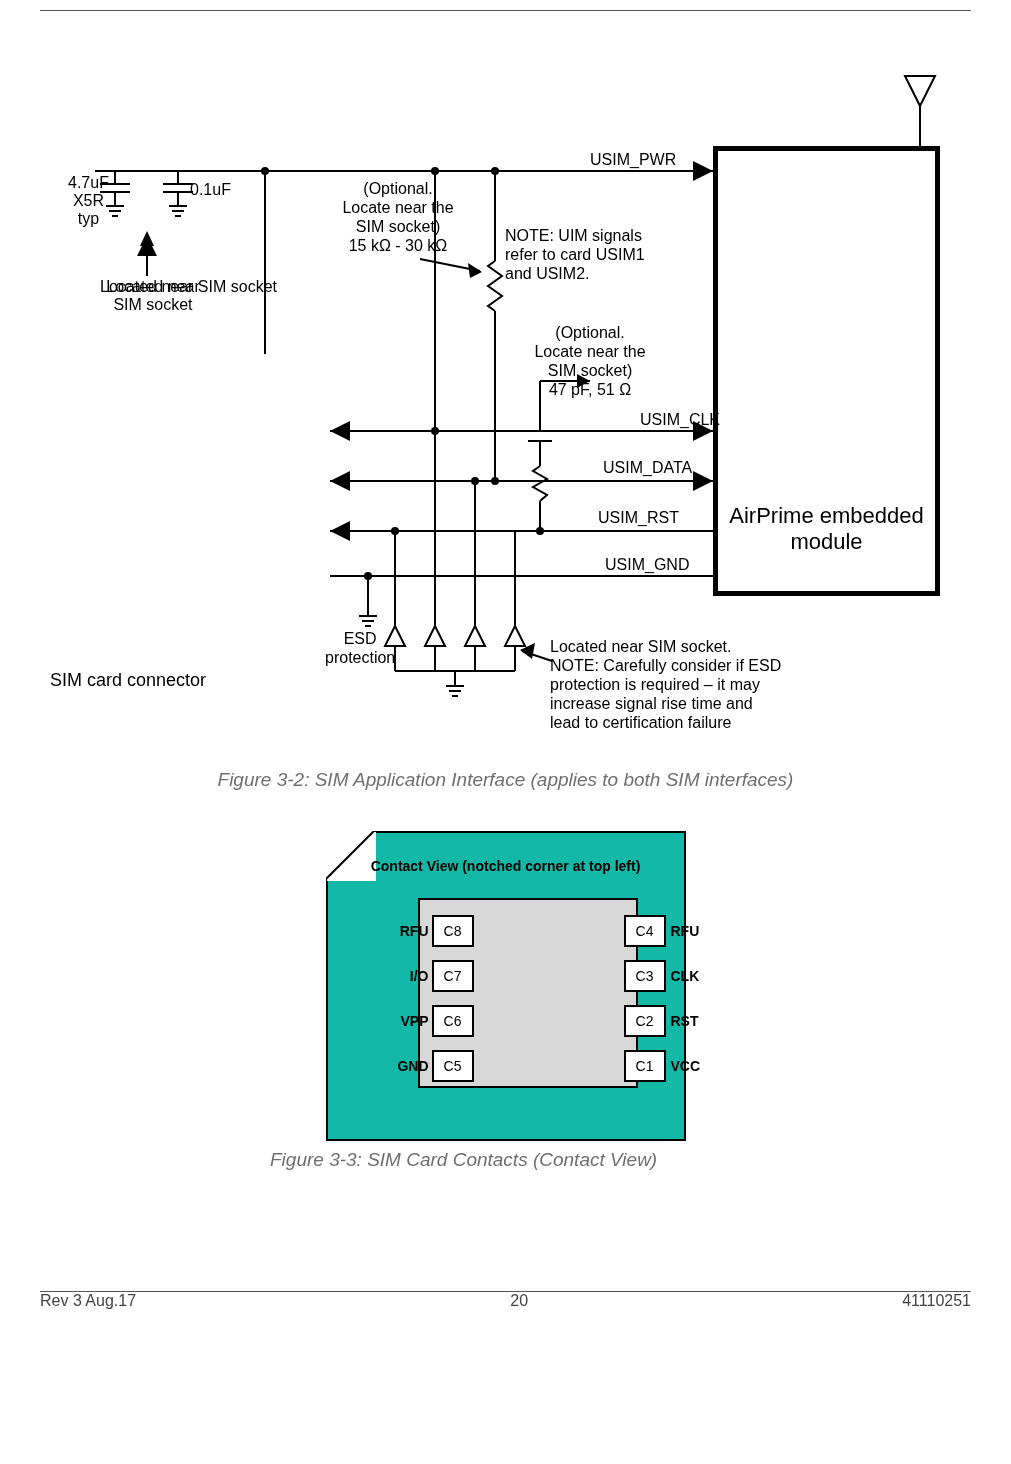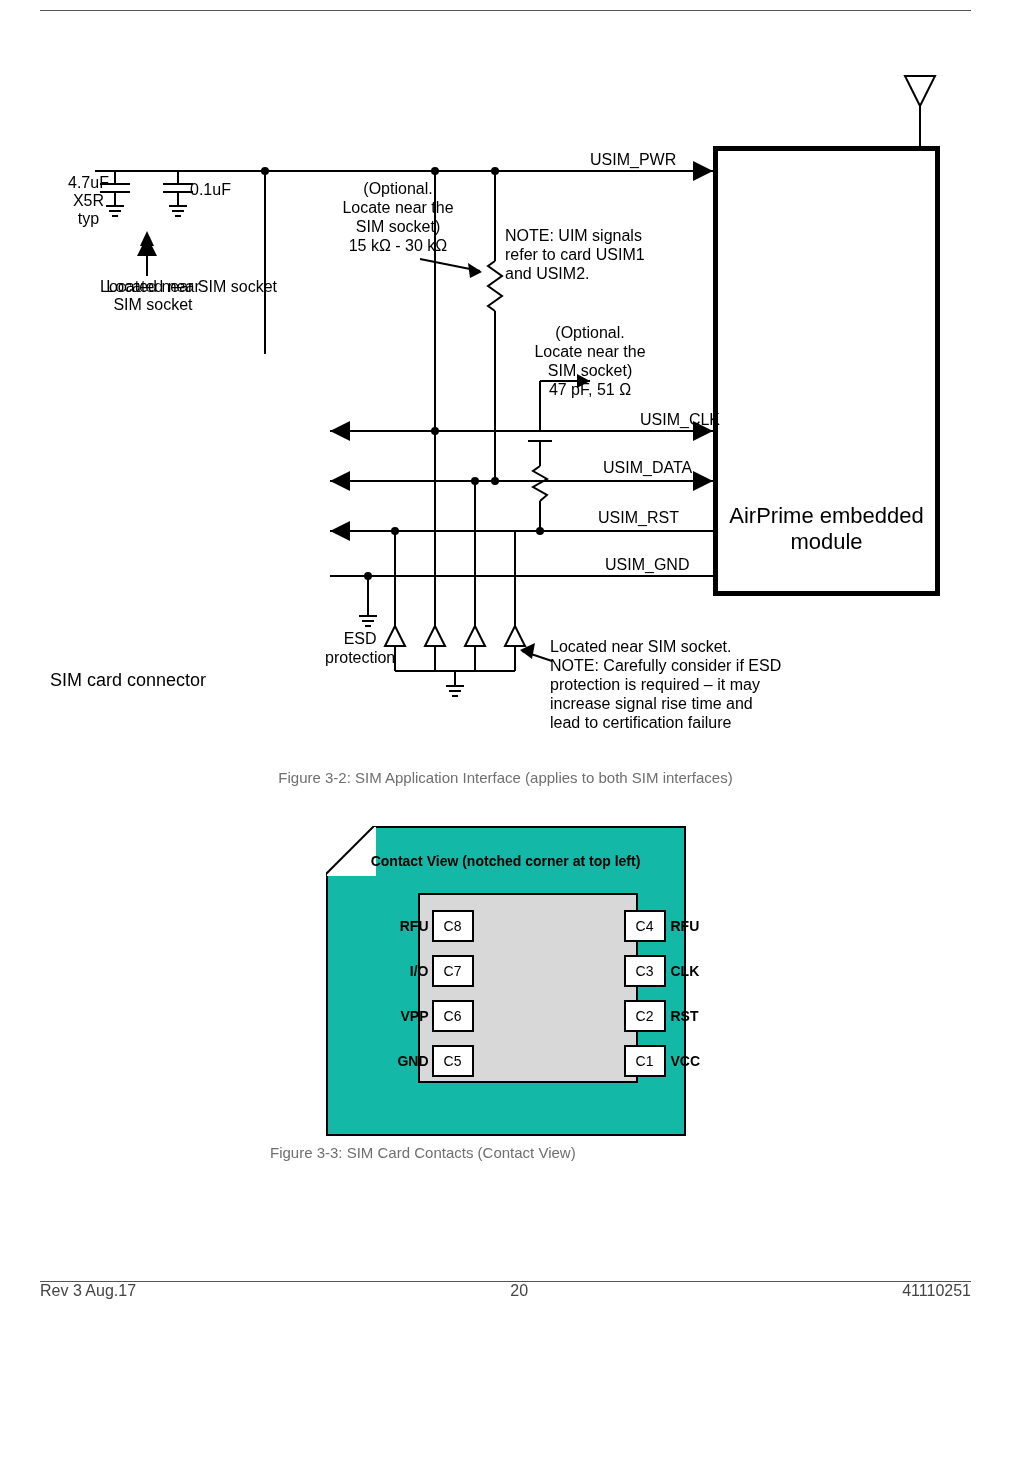--- a/index.html
+++ b/index.html
@@ -76,21 +76,22 @@
   .signal-label {
     position: absolute;
     font-size: 16px;
   }
   svg {
     position: absolute;
   }
   .fig-caption {
     text-align: center;
     color: #6f6f6f;
-    font-size: 15px;
+    font-style: italic;
+    font-size: 19px;
     margin: 8px 0 40px 0;
   }
 
   
   .sim-card-view {
     position: relative;
     width: 360px;
     height: 310px;
     margin: 0 auto 5px auto;
     border: 2px solid #000;

